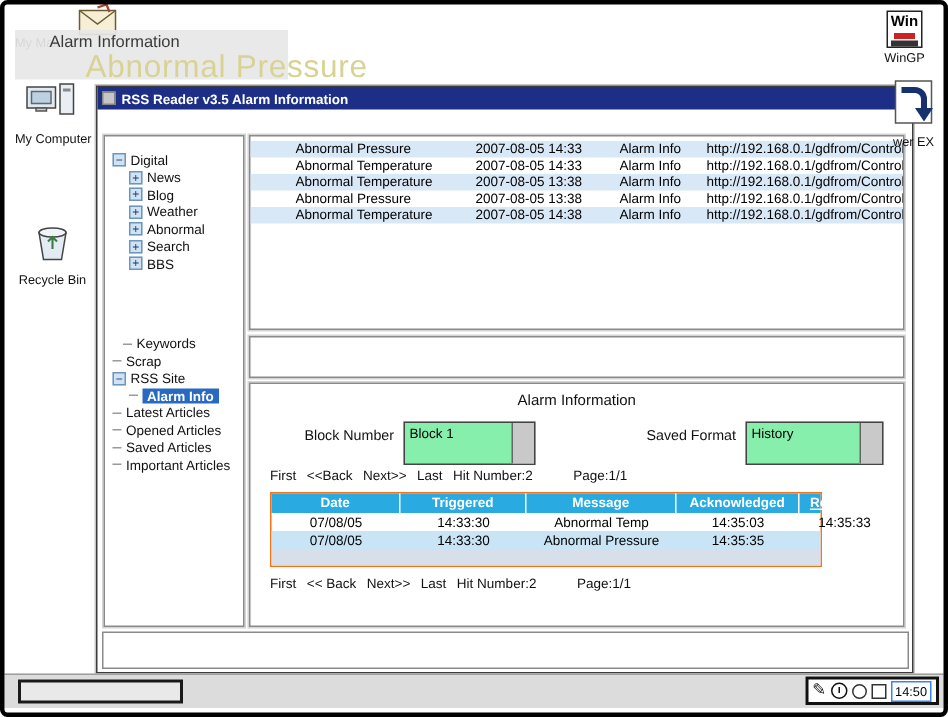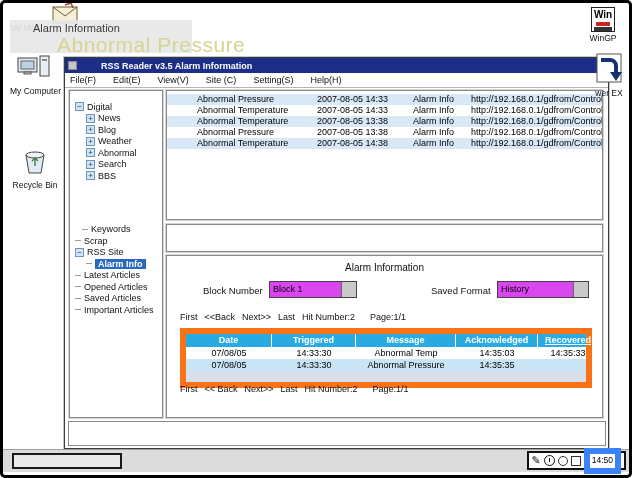--- a/index.html
+++ b/index.html
@@ -19,21 +19,21 @@
   .glyph { display:inline-block; }
   .folder-glyph { position:relative; width:28px; height:20px; margin-top:4px; }
   .folder-glyph .tab { position:absolute; left:0; top:-4px; width:12px; height:5px; background:#e6cf7a; border:1px solid #7a6a2f; border-bottom:none; }
   .folder-glyph .body { position:absolute; inset:0; background:#e6cf7a; border:1px solid #7a6a2f; }
   .wingp-glyph { width:24px; height:25px; border:1px solid #222; background:#fff; font-weight:bold; font-size:10px; line-height:11px; padding-top:1px; }
   .wingp-glyph .red { display:block; width:14px; height:4px; background:#c22; margin:2px auto 0; }
   .wingp-glyph .dark { display:block; width:18px; height:4px; background:#333; margin:1px auto 0; }
 
   
   .win { position:absolute; left:64px; top:57px; width:545px; height:392px; background:#fff; border:1px solid #3c3c3c; box-shadow:0 0 0 1px #c7c7c7; z-index:10; }
-  .titlebar { position:absolute; left:0; top:0; right:0; height:15px; background:var(--titlebar,#1c2e86); display:flex; align-items:center; padding-left:3px;gap:20px; }
+  .titlebar { position:absolute; left:0; top:0; right:0; height:15px; background:var(--titlebar,#1c2e86); display:flex; align-items:center; padding-left:3px; }
   .titlebar .sysicon { width:9px; height:9px; background:#c6c6c6; border:1px solid #888; margin-right:4px; }
   .titlebar .ttl { color:#fff; font-size:9px; font-weight:bold; white-space:nowrap; }
   .menubar { position:absolute; left:0; top:15px; right:0; height:15px; background:#fff; border-bottom:1px solid #b5b5b5; display:flex; align-items:center; padding-left:5px; }
   .menu-item { font-size:9px; color:#111; margin-right:17px; white-space:nowrap; }
 
   .pane { position:absolute; background:#fff; border:1px solid #8a8a8a; box-shadow:0 0 0 1px #d4d4d4; }
   .tree-pane   { left:4px;  top:32px;  width:94px;  height:328px; overflow:hidden; padding-top:10px; }
   .feed-pane   { left:101px; top:32px; width:437px; height:130px; overflow:hidden; padding-top:3px; }
   .mid-pane    { left:101px; top:166px; width:437px; height:28px; }
   .alarm-pane  { left:101px; top:197px; width:437px; height:163px; overflow:hidden; }
@@ -49,46 +49,46 @@
   .tree-item .lbl.sel { background:var(--sel,#2a69c0); color:#fff; padding:0 3px; font-weight:bold; }
 
   
   .feed-row { display:grid; grid-template-columns:120px 96px 58px auto; height:11px; line-height:11px; font-size:9px; padding-left:30px; white-space:nowrap; overflow:hidden; }
   .feed-row.stripe { background:var(--stripe,#d9e8f6); }
   .feed-row span { overflow:hidden; }
 
   
   .panel-heading { position:absolute; left:0; top:6px; width:100%; text-align:center; font-size:10px; color:#111; }
   .fld-label { position:absolute; font-size:9.5px; color:#111; white-space:nowrap; }
-  .select { position:absolute; height:17px; border:1px solid #444; background:#d946ef; display:flex; }
+  .select { position:absolute; height:29px; border:1px solid #444; background:#86efac; display:flex; }
   .select .val { flex:1; font-size:9px; line-height:15px; padding-left:3px; overflow:hidden; white-space:nowrap; }
   .select .btn { width:15px; background:#c9c9c9; border-left:1px solid #666; }
 
   .pagination { position:absolute; font-size:9px; color:#111; display:flex; gap:7px; white-space:nowrap; }
-  .pagination .pg-page { margin-left:8px; }
-
-  .alarm-table { position:absolute; left:13px; top:72px; width:412px; border:6px solid #f97316; }
+  .pagination .pg-page { margin-left:20px; }
+
+  .alarm-table { position:absolute; left:13px; top:72px; width:368px; border:1px solid #f97316; }
   .tr { display:grid; grid-template-columns:86px 84px 100px 82px 60px; }
   .tr.th-row { background:var(--thead,#29abe2); }
   .tr.th-row .td { color:#fff; font-weight:bold; font-size:9px; height:13px; line-height:13px; border-right:1px solid #fff; }
   .tr.th-row .td:last-child { border-right:none;text-decoration:underline; }
   .td { text-align:center; font-size:9px; height:12px; line-height:12px; overflow:hidden; white-space:nowrap; }
   .tr.alt { background:var(--rowalt,#c9e4f5); }
   .tr.empty-row { height:11px; background:#d7e0ea; grid-template-columns:1fr; }
 
   
   .taskbar { position:absolute; left:3px; right:3px; top:449px; height:23px; background:#dcdcdc; border-top:1px solid #9f9f9f; z-index:30; }
   .start-button { position:absolute; left:9px; top:3px; width:110px; height:16px; background:#e9e9e9; border:2px solid #1a1a1a; }
   .tray { position:absolute; right:3px; top:1px; height:19px; background:#fff; border:2px solid #111; display:flex; align-items:center; gap:3px; padding:0 3px; }
   .tray-glyph { font-size:11px; line-height:11px; color:#111; }
   .clock-glyph { width:11px; height:11px; border:1.5px solid #111; border-radius:50%; position:relative; }
   .clock-glyph:after { content:""; position:absolute; left:4px; top:2px; width:1.5px; height:4px; background:#111; }
   .circle-glyph { width:10px; height:10px; border:1.5px solid #333; border-radius:50%; }
   .square-glyph { width:10px; height:10px; border:1.5px solid #333; background:#fff; }
-  .tray-time { font-size:8.5px; border:6px solid #3b82f6; padding:0 2px; height:26px; line-height:12px; }
+  .tray-time { font-size:8.5px; border:1px solid #3b82f6; padding:0 2px; height:14px; line-height:12px; }
 
   .viewer-ex { z-index:20; }
 </style>
 </head>
 <body>
 
 <div class="screen">
 
   <div class="overlay-band"></div>
   <div class="tooltip-text">Alarm Information</div>
@@ -139,28 +139,20 @@
       <path d="M14 19 h12 l-6 9 z" fill="#17316e"></path>
     </svg>
     <span class="lbl">wer EX</span>
   </div>
 
   <div class="win">
     <div class="titlebar">
       <span class="sysicon"></span>
       <span class="ttl">RSS Reader v3.5 Alarm Information</span>
     </div>
-    <div class="menubar">
-        <span class="menu-item">File(F)</span>
-        <span class="menu-item">Edit(E)</span>
-        <span class="menu-item">View(V)</span>
-        <span class="menu-item">Site (C)</span>
-        <span class="menu-item">Setting(S)</span>
-        <span class="menu-item">Help(H)</span>
-      </div>
 
     <div class="pane tree-pane">
       <div>
           <div class="tree-item lvl0">
             <span class="twisty">−</span>
             <span class="lbl">Digital</span>
           </div>
           <div class="tree-item lvl1">
             <span class="twisty">+</span>
             <span class="lbl">News</span>

